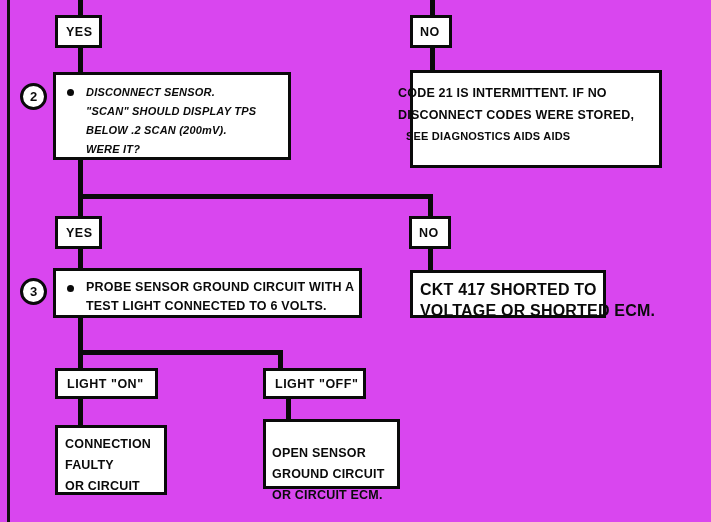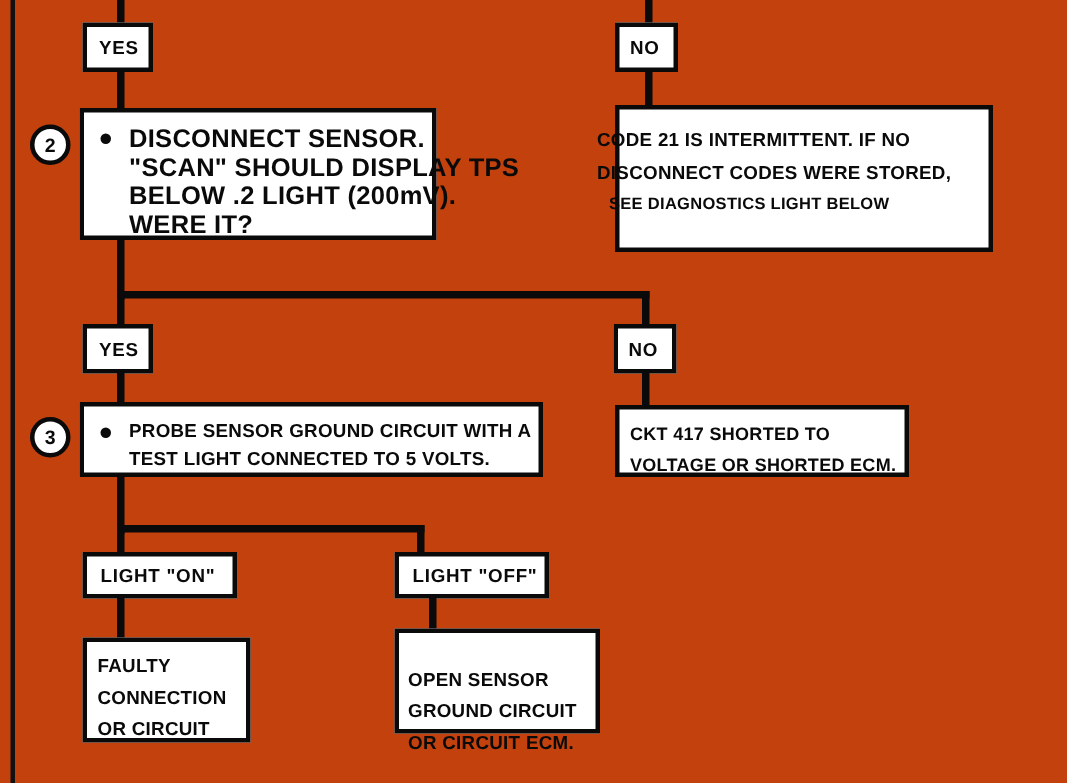--- a/index.html
+++ b/index.html
@@ -4,21 +4,21 @@
 <style>
   html, body {
     margin: 0;
     padding: 0;
     background: #ffffff;
   }
   #page {
     position: relative;
     width: 711px;
     height: 522px;
-    background: #c2410c;
+    background: #d946ef;
     overflow: hidden;
     font-family: "Liberation Sans", sans-serif;
   }
 
   
   .box {
     position: absolute;
     box-sizing: border-box;
     background: #ffffff;
     border: 3px solid #0a0a0a;
@@ -71,27 +71,27 @@
   
   .txt {
     position: absolute;
     color: #0a0a0a;
     font-weight: bold;
     letter-spacing: 0.2px;
   }
   .line { white-space: nowrap; display: block; }
 
   
-  .step2-text { font-size: 17px; line-height: 19px; }
+  .step2-text { font-size: 11px; line-height: 19px; font-style: italic; }
   
   .step3-text { font-size: 12.5px; line-height: 19px; }
   
   .code21-text { font-size: 12.5px; line-height: 22px; }
   .code21-sub  { font-size: 11px; font-weight: bold; letter-spacing: 0.2px; }
-  .ckt-text    { font-size: 12px; line-height: 21px; }
+  .ckt-text    { font-size: 16px; line-height: 21px; }
   .leaf-text   { font-size: 12.5px; line-height: 21px; }
   .yn-text     { font-size: 12.5px; }
   .lt-text     { font-size: 12.5px; }
 </style>
 </head>
 <body>
 
 <div id="page">
 
   <div class="page-edge" style="left:7px; top:0px; width:3px; height:522px;"></div>
@@ -106,37 +106,37 @@
 
   <div class="circle-num" style="left:20px; top:83px; width:27px; height:27px;">
     <span>2</span>
   </div>
 
   <div class="box" style="left:53px; top:72px; width:238px; height:88px;"></div>
   <div class="bullet" style="left:67px; top:89px;"></div>
   <div class="txt step2-text" style="left:86px; top:83px; width:200px;">
     <span class="line">DISCONNECT SENSOR.</span>
     <span class="line">"SCAN" SHOULD DISPLAY TPS</span>
-    <span class="line">BELOW .2 LIGHT (200mV).</span>
+    <span class="line">BELOW .2 SCAN (200mV).</span>
     <span class="line">WERE IT?</span>
   </div>
 
   <div class="conn v" style="left:430px; top:0px; height:17px;"></div>
 
   <div class="box label-box yn-text" style="left:410px; top:15px; width:42px; height:33px; padding-left:7px;">
     <span>NO</span>
   </div>
 
   <div class="conn v" style="left:430px; top:46px; height:26px;"></div>
 
   <div class="box" style="left:410px; top:70px; width:252px; height:98px;"></div>
   <div class="txt code21-text" style="left:398px; top:82px; width:236px;">
     <span class="line">CODE 21 IS INTERMITTENT. IF NO</span>
     <span class="line">DISCONNECT CODES WERE STORED,</span>
-    <span class="line code21-sub" style="padding-left:8px; line-height:20px;">SEE DIAGNOSTICS LIGHT BELOW</span>
+    <span class="line code21-sub" style="padding-left:8px; line-height:20px;">SEE DIAGNOSTICS AIDS AIDS</span>
   </div>
 
   <div class="conn v" style="left:78px; top:158px; height:42px;"></div>
   <div class="conn h" style="left:78px; top:194px; width:355px;"></div>
   <div class="conn v" style="left:428px; top:194px; height:24px;"></div>
   <div class="conn v" style="left:78px; top:194px; height:24px;"></div>
 
   <div class="box label-box yn-text" style="left:55px; top:216px; width:47px; height:33px; padding-left:8px;">
     <span>YES</span>
   </div>
@@ -150,21 +150,21 @@
   <div class="conn v" style="left:428px; top:247px; height:24px;"></div>
 
   <div class="circle-num" style="left:20px; top:278px; width:27px; height:27px;">
     <span>3</span>
   </div>
 
   <div class="box" style="left:53px; top:268px; width:309px; height:50px;"></div>
   <div class="bullet" style="left:67px; top:285px;"></div>
   <div class="txt step3-text" style="left:86px; top:278px; width:272px;">
     <span class="line">PROBE SENSOR GROUND CIRCUIT WITH A</span>
-    <span class="line">TEST LIGHT CONNECTED TO 5 VOLTS.</span>
+    <span class="line">TEST LIGHT CONNECTED TO 6 VOLTS.</span>
   </div>
 
   <div class="box" style="left:410px; top:270px; width:196px; height:48px;"></div>
   <div class="txt ckt-text" style="left:420px; top:279px; width:184px;">
     <span class="line">CKT 417 SHORTED TO</span>
     <span class="line">VOLTAGE OR SHORTED ECM.</span>
   </div>
 
   <div class="conn v" style="left:78px; top:316px; height:40px;"></div>
   <div class="conn h" style="left:78px; top:350px; width:205px;"></div>
@@ -177,22 +177,22 @@
 
   <div class="box label-box lt-text" style="left:263px; top:368px; width:103px; height:31px; padding-left:9px;">
     <span>LIGHT "OFF"</span>
   </div>
 
   <div class="conn v" style="left:78px; top:397px; height:30px;"></div>
   <div class="conn v" style="left:286px; top:397px; height:24px;"></div>
 
   <div class="box" style="left:55px; top:425px; width:112px; height:70px;"></div>
   <div class="txt leaf-text" style="left:65px; top:434px; width:100px;">
+    <span class="line">CONNECTION</span>
     <span class="line">FAULTY</span>
-    <span class="line">CONNECTION</span>
     <span class="line">OR CIRCUIT</span>
   </div>
 
   <div class="box" style="left:263px; top:419px; width:137px; height:70px;"></div>
   <div class="txt leaf-text" style="left:272px; top:443px; width:126px;">
     <span class="line">OPEN SENSOR</span>
     <span class="line">GROUND CIRCUIT</span>
     <span class="line">OR CIRCUIT ECM.</span>
   </div>
 

